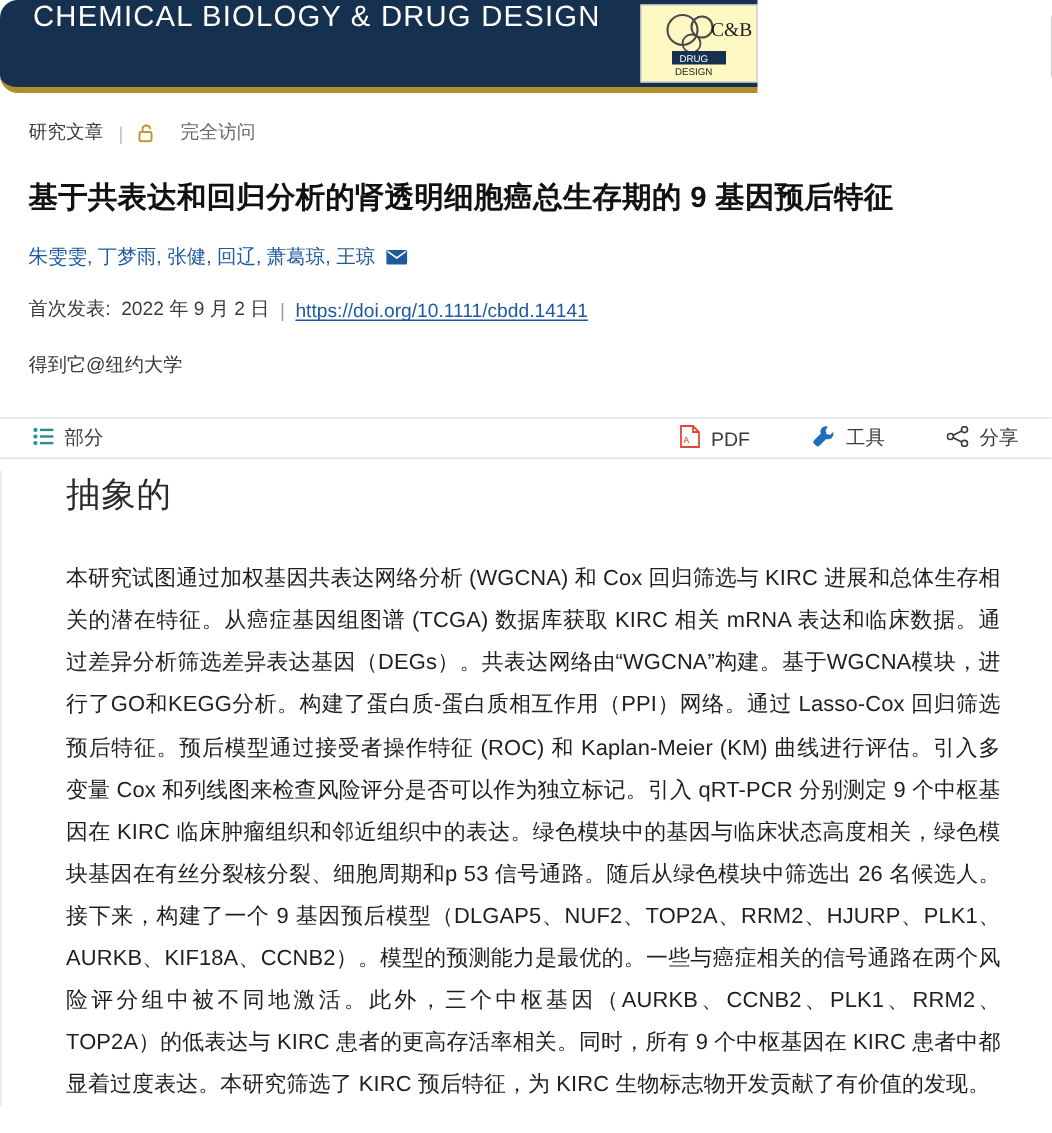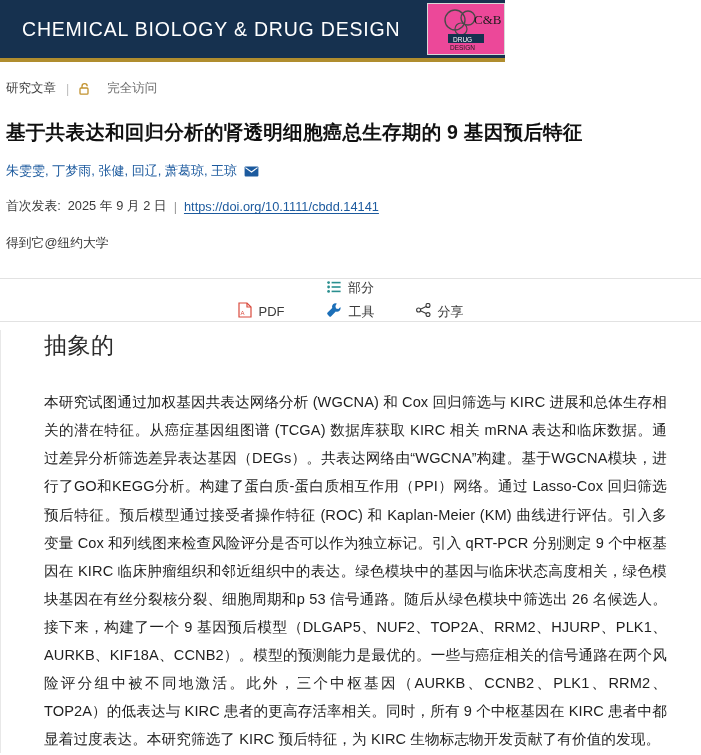--- a/index.html
+++ b/index.html
@@ -21,56 +21,57 @@
     background: #ffffff;
   }
 
   
   .banner {
     position: relative;
     height: 58px;
     background: #16314f;
     border-bottom: 4px solid #b08d2e;
     display: flex;
-    align-items: center;
+    align-items: flex-start;
+    border-radius: 12px;
   }
   .banner-title {
     color: #ffffff;
     font-size: 19.5px;
     letter-spacing: 0.8px;
     padding-left: 22px;
     font-family: "Liberation Sans", sans-serif;
     white-space: nowrap;
   }
   .banner-logo {
     position: absolute;
     left: 427px;
     top: 3px;
     width: 78px;
     height: 52px;
-    background: #ec4899;
+    background: #fef9c3;
     border: 1px solid #d8d8d8;
     box-sizing: border-box;
     display: flex;
     align-items: center;
     justify-content: center;
     overflow: hidden;
   }
   .banner-right {
     position: absolute;
     left: 505px;
     top: 0;
     right: 0;
     bottom: -4px;
     background: #ffffff;
   }
 
   
   .article-head {
-    padding: 0 6px;
+    padding: 0 19px;
   }
   .meta-row {
     display: flex;
     align-items: center;
     gap: 10px;
     font-size: 12.5px;
     color: #3d3d3d;
     margin-top: 18px;
   }
   .meta-row .divider {
@@ -129,26 +130,25 @@
     margin-top: 20px;
     font-size: 12.8px;
     color: #3a3a3a;
   }
 
   
   .toolbar {
     margin-top: 26px;
     border-top: 1px solid #e2e2e2;
     border-bottom: 1px solid #e2e2e2;
-    height: 44px;
+    height: 28px;
     display: flex;
     align-items: center;
     padding: 0 22px;
     box-sizing: border-box;
-    flex-direction: column;
   }
   .tool-item {
     display: flex;
     align-items: center;
     gap: 7px;
     font-size: 13px;
     color: #3a3a3a;
   }
   .tool-sections { color: #3a3a3a; }
   .tool-spacer { flex: 1; }
@@ -233,21 +233,21 @@
       <span class="mail-icon">
         <svg width="15" height="11" viewBox="0 0 15 11">
           <rect x="0.6" y="0.6" width="13.8" height="9.8" rx="1" fill="#1c5a9e"></rect>
           <path d="M1.4 1.6 L7.5 6 L13.6 1.6" fill="none" stroke="#ffffff" stroke-width="1.1"></path>
         </svg>
       </span>
     </div>
 
     <div class="pubrow">
       <span>首次发表:</span>
-      <span>2025 年 9 月 2 日</span>
+      <span>2022 年 9 月 2 日</span>
       <span class="sep">|</span>
       <a class="doi" href="#">https://doi.org/10.1111/cbdd.14141</a>
     </div>
 
     <div class="gotit">得到它@纽约大学</div>
   </div>
 
   <div class="toolbar">
     <div class="tool-item">
       <span>

